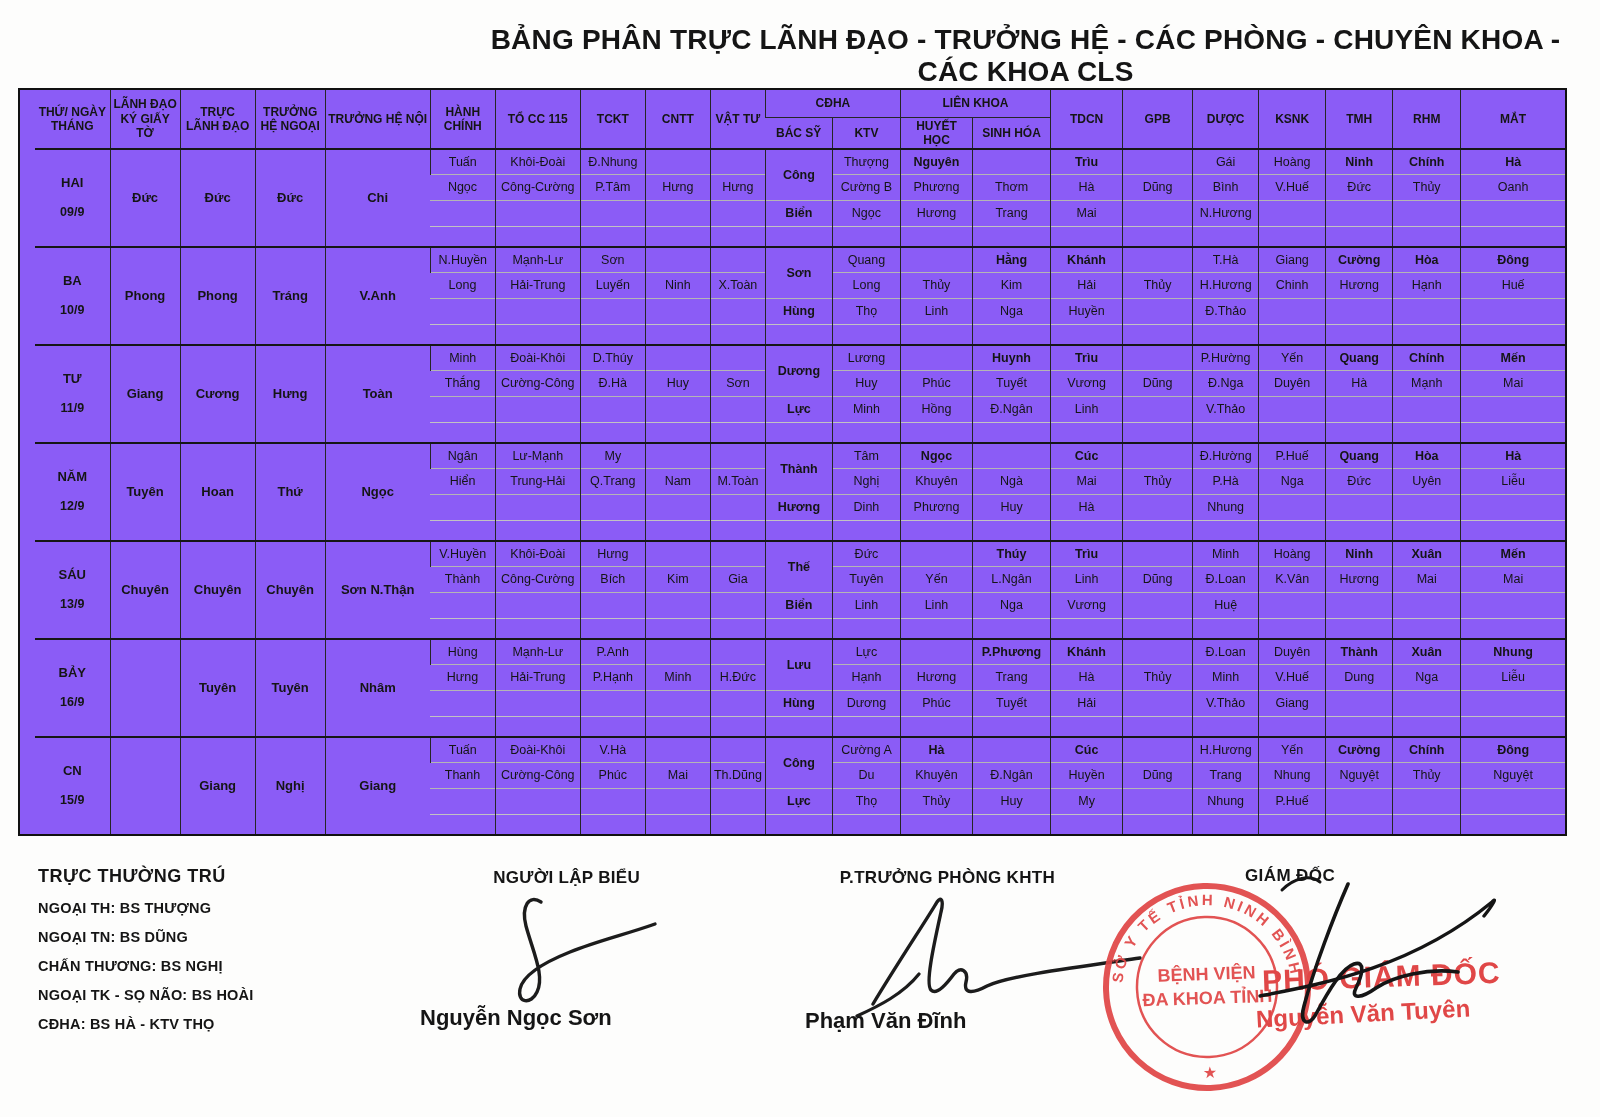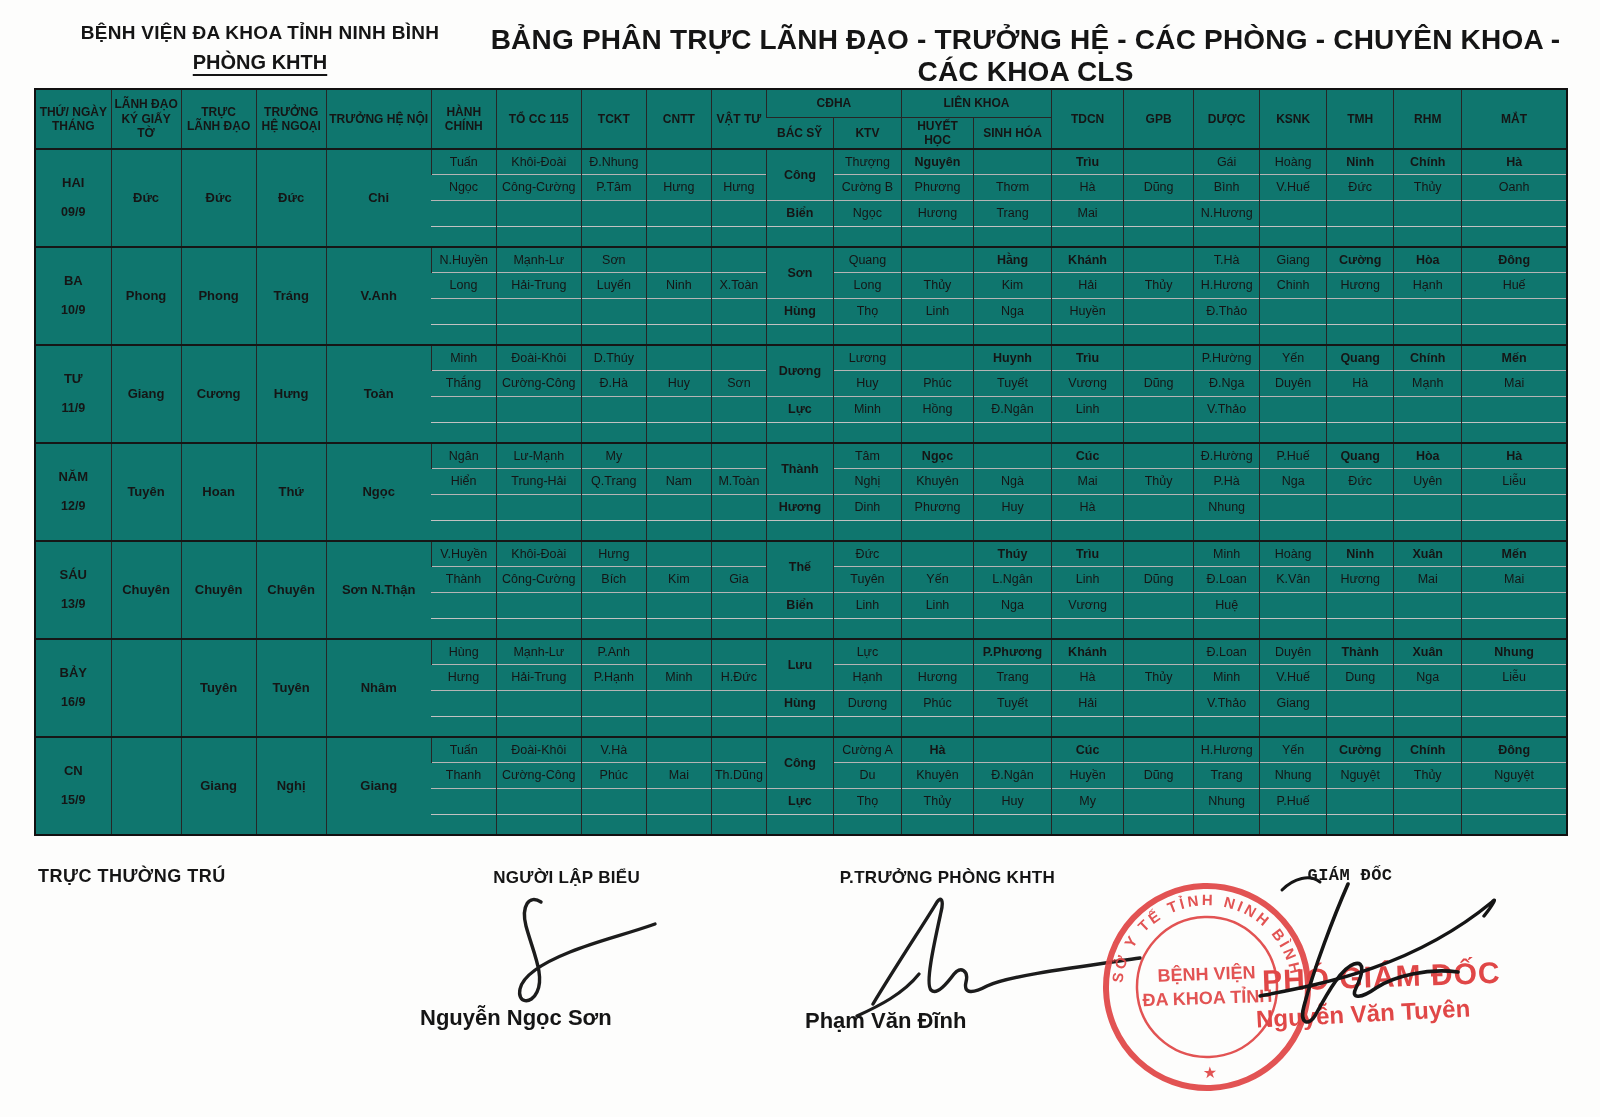--- a/index.html
+++ b/index.html
@@ -11,21 +11,21 @@
 
   
   .org{position:absolute;left:55px;top:22px;width:410px;text-align:center;}
   .org-line1{font-size:19px;font-weight:bold;letter-spacing:.3px;}
   .org-line2{font-size:20px;font-weight:bold;margin-top:7px;text-decoration:underline;text-underline-offset:5px;}
   .doc-head{position:absolute;left:478px;top:24px;width:1095px;text-align:center;}
   .doc-title{font-size:28px;font-weight:bold;letter-spacing:.2px;}
   .doc-sub{font-size:17.5px;font-weight:bold;font-style:italic;margin-top:6px;}
 
   
-  .tbl-wrap{position:absolute;left:34px;top:88px;border:2.5px solid #111;background:#0f766e;}
+  .tbl-wrap{position:absolute;left:18px;top:88px;border:2.5px solid #111;background:#8b5cf6;padding-left:15px;}
   table.roster{border-collapse:collapse;table-layout:fixed;width:1530px;}
   .roster th,.roster td{
     border-left:1.5px solid #262626;padding:0 2px;text-align:center;vertical-align:middle;
     overflow:hidden;white-space:nowrap;font-size:12.5px;line-height:1.15;
   }
   .roster th:first-child,.roster td:first-child{border-left:none;}
   .roster thead th{font-weight:bold;font-size:12px;white-space:normal;line-height:1.2;}
   .roster thead tr.h1 th{height:27px;}
   .roster thead tr.h2 th{height:30px;border-top:1.5px solid #262626;}
   .roster thead{border-bottom:2px solid #141414;}
@@ -53,24 +53,20 @@
   .sig-svg{position:absolute;}
   .stamp{position:absolute;left:1096px;top:876px;opacity:.93;transform:rotate(-2deg);}
   .red-title{position:absolute;left:1262px;top:960px;font-size:30px;font-weight:bold;color:#e04747;transform:rotate(-2deg);letter-spacing:1px;white-space:nowrap;}
   .red-name{position:absolute;left:1256px;top:1000px;font-size:24px;font-weight:bold;color:#e04747;transform:rotate(-3deg);white-space:nowrap;}
 </style>
 </head>
 <body>
 
 <div class="page">
 
-  <div class="org">
-    <div class="org-line1">BỆNH VIỆN ĐA KHOA TỈNH NINH BÌNH</div>
-    <div class="org-line2">PHÒNG KHTH</div>
-  </div>
   <div class="doc-head">
     <div class="doc-title">BẢNG PHÂN TRỰC LÃNH ĐẠO - TRƯỞNG HỆ - CÁC PHÒNG - CHUYÊN KHOA - CÁC KHOA CLS</div>
   </div>
 
   <div class="tbl-wrap">
     <table class="roster">
       <colgroup>
         <col style="width:75px">
           <col style="width:70px">
           <col style="width:75px">
@@ -675,36 +671,43 @@
             <td></td>
             <td></td>
             <td></td>
           </tr>
         </tbody>
     </table>
   </div>
 
   <div class="resident">
     <div class="resident-title">TRỰC THƯỜNG TRÚ</div>
+    <div>
+        <div class="resident-line">NGOẠI TH: BS THƯỢNG</div>
+        <div class="resident-line">NGOẠI TN: BS DŨNG</div>
+        <div class="resident-line">CHẤN THƯƠNG: BS NGHỊ</div>
+        <div class="resident-line">NGOẠI TK - SỌ NÃO: BS HOÀI</div>
+        <div class="resident-line">CĐHA: BS HÀ - KTV THỌ</div>
+      </div>
   </div>
 
   <div class="sig-title sig-preparer-t">NGƯỜI LẬP BIỂU</div>
   <svg class="sig-svg" style="left:475px;top:892px;" width="190" height="118" viewBox="0 0 190 118">
     <path d="M66 10 C 54 2, 46 14, 51 34 C 58 60, 70 84, 62 100 C 56 113, 42 111, 45 97 C 48 83, 70 70, 95 60 C 122 49, 152 42, 180 32" fill="none" stroke="#1c1c1c" stroke-width="3.4" stroke-linecap="round"></path>
   </svg>
   <div class="sig-name sig-preparer-n">Nguyễn Ngọc Sơn</div>
 
   <div class="sig-title sig-depthead-t">P.TRƯỞNG PHÒNG KHTH</div>
   <svg class="sig-svg" style="left:845px;top:892px;" width="300" height="126" viewBox="0 0 300 126">
     <path d="M28 112 C 52 72, 84 24, 92 10 C 96 4, 99 8, 96 20 C 89 52, 80 92, 86 98 C 92 104, 103 90, 109 82 C 115 74, 124 78, 121 90 C 118 103, 129 101, 142 94 C 163 84, 225 76, 295 66" fill="none" stroke="#1c1c1c" stroke-width="3.4" stroke-linecap="round"></path>
     <path d="M12 124 C 34 114, 58 102, 74 82" fill="none" stroke="#1c1c1c" stroke-width="3.2" stroke-linecap="round"></path>
   </svg>
   <div class="sig-name sig-depthead-n">Phạm Văn Đĩnh</div>
 
-  <div class="sig-director-t" style="text-align:center;font-family:Liberation Mono, monospace;">GIÁM ĐỐC</div>
+  <div class="sig-director-t" style="text-align:left;">GIÁM ĐỐC</div>
 
   <svg class="stamp" width="222" height="222" viewBox="0 0 222 222">
     <circle cx="111" cy="111" r="101" fill="none" stroke="#e04747" stroke-width="6"></circle>
     <circle cx="111" cy="111" r="70" fill="none" stroke="#e04747" stroke-width="2.5"></circle>
     <defs>
       <path id="arcTop" d="M 30 140 A 85 85 0 1 1 192 140" fill="none"></path>
     </defs>
     <text font-size="15" font-weight="bold" fill="#e04747" letter-spacing="3" font-family="Liberation Sans, DejaVu Sans, sans-serif">
       <textPath href="#arcTop" startOffset="50%" text-anchor="middle">SỞ Y TẾ TỈNH NINH BÌNH</textPath>
     </text>

